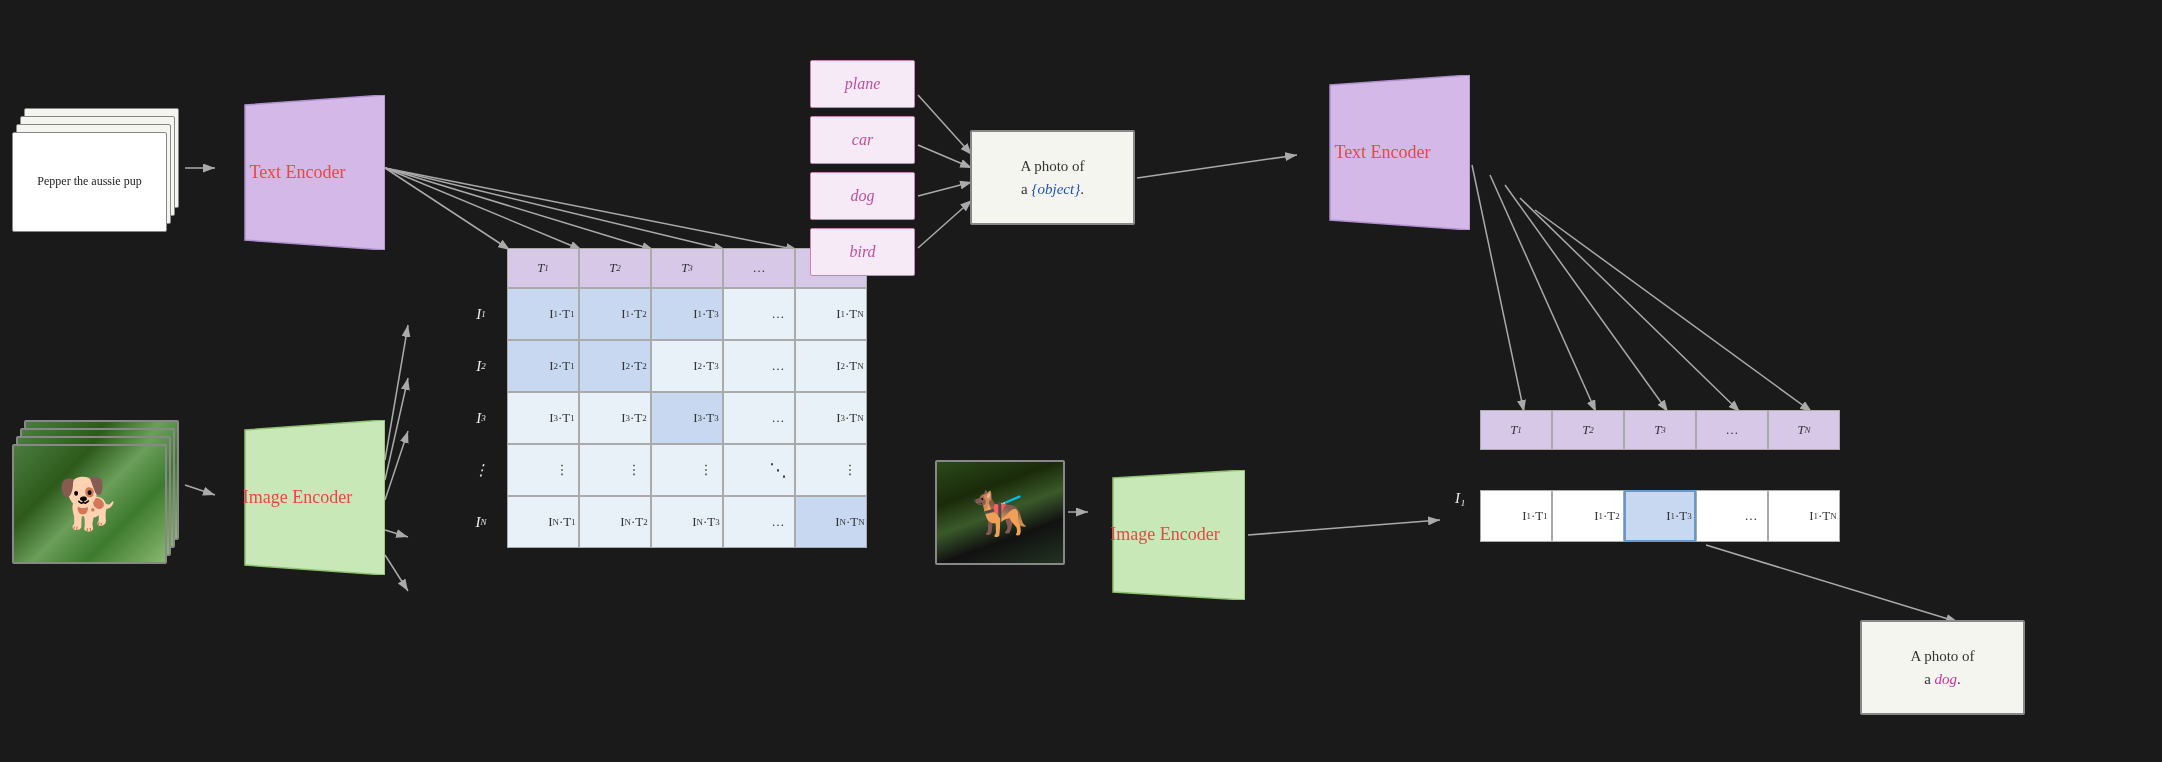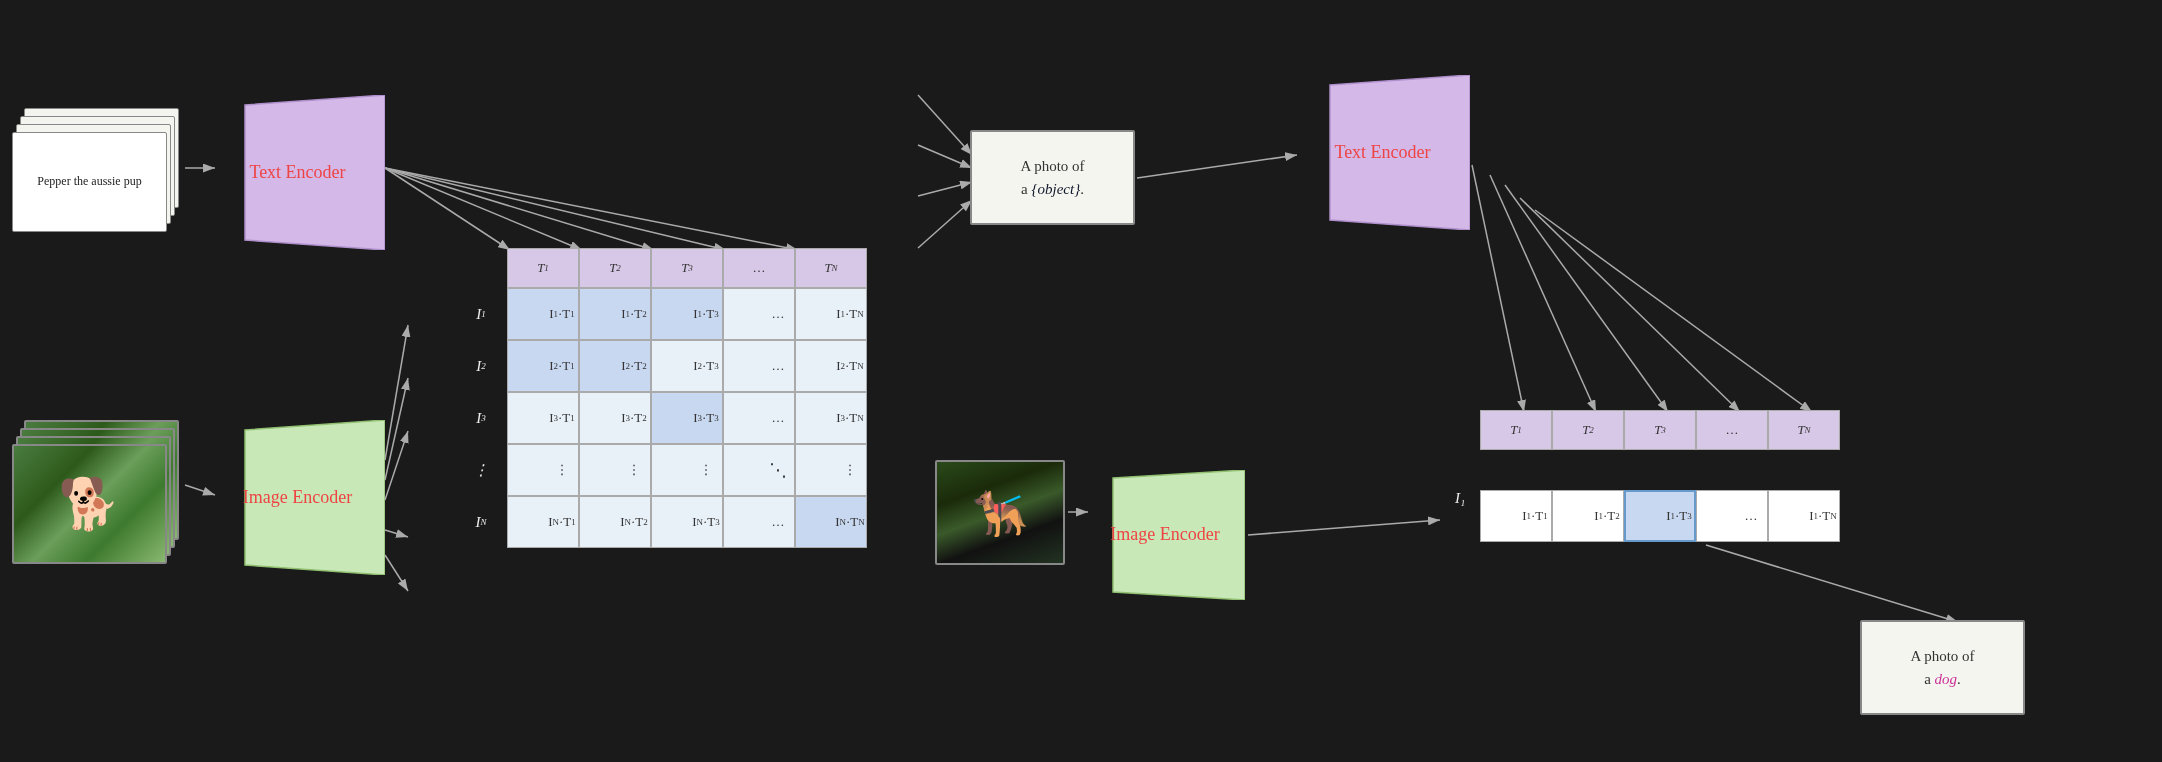--- a/index.html
+++ b/index.html
@@ -263,21 +263,21 @@
       display: flex;
     }
 
     
     .photo-object-text {
       font-size: 15px;
       color: #333;
       line-height: 1.5;
     }
     .highlight-orange {
-      color: #0f172a;
+      color: #1d4ed8;
       font-style: italic;
       font-family: Liberation Serif, serif;
     }
     .highlight-pink {
       color: #cc3399;
       font-style: italic;
     }
 
     
     svg.encoder-svg {
@@ -424,20 +424,34 @@
     <div class="matrix-row">
       <div class="cell-ilabel" style="font-style:italic;">I<sub>N</sub></div>
       <div class="cell cell-light">I<sub>N</sub>·T<sub>1</sub></div>
       <div class="cell cell-light">I<sub>N</sub>·T<sub>2</sub></div>
       <div class="cell cell-light">I<sub>N</sub>·T<sub>3</sub></div>
       <div class="cell cell-light">…</div>
       <div class="cell cell-blue">I<sub>N</sub>·T<sub>N</sub></div>
     </div>
   </div>
 
+  <div style="position:absolute; top:60px; left:810px;">
+    <div class="class-box">
+        <span>plane</span>
+      </div>
+    <div class="class-box">
+        <span>car</span>
+      </div>
+    <div class="class-box">
+        <span>dog</span>
+      </div>
+    <div class="class-box">
+        <span>bird</span>
+      </div>
+  </div>
 
   <div class="photo-object-box">
     <span class="photo-object-text">
       A photo of<br>a <span class="highlight-orange">{object}</span>.
     </span>
   </div>
 
   <div class="encoder text-encoder-right">
     <svg class="encoder-svg" viewBox="0 0 175 155" xmlns="http://www.w3.org/2000/svg">
       <polygon points="35,10 175,0 175,155 35,145" fill="#d4b8e8" stroke="#b090cc" stroke-width="1.5"></polygon>

